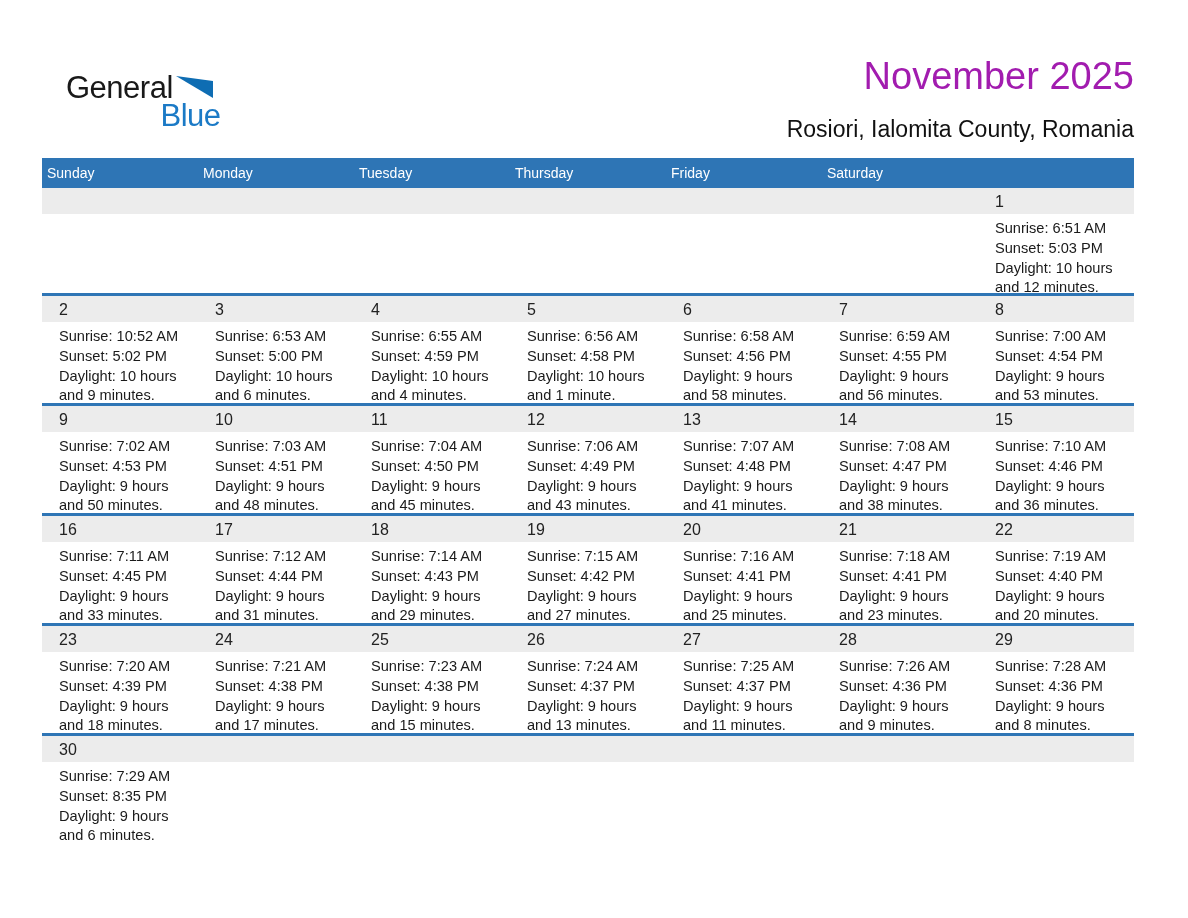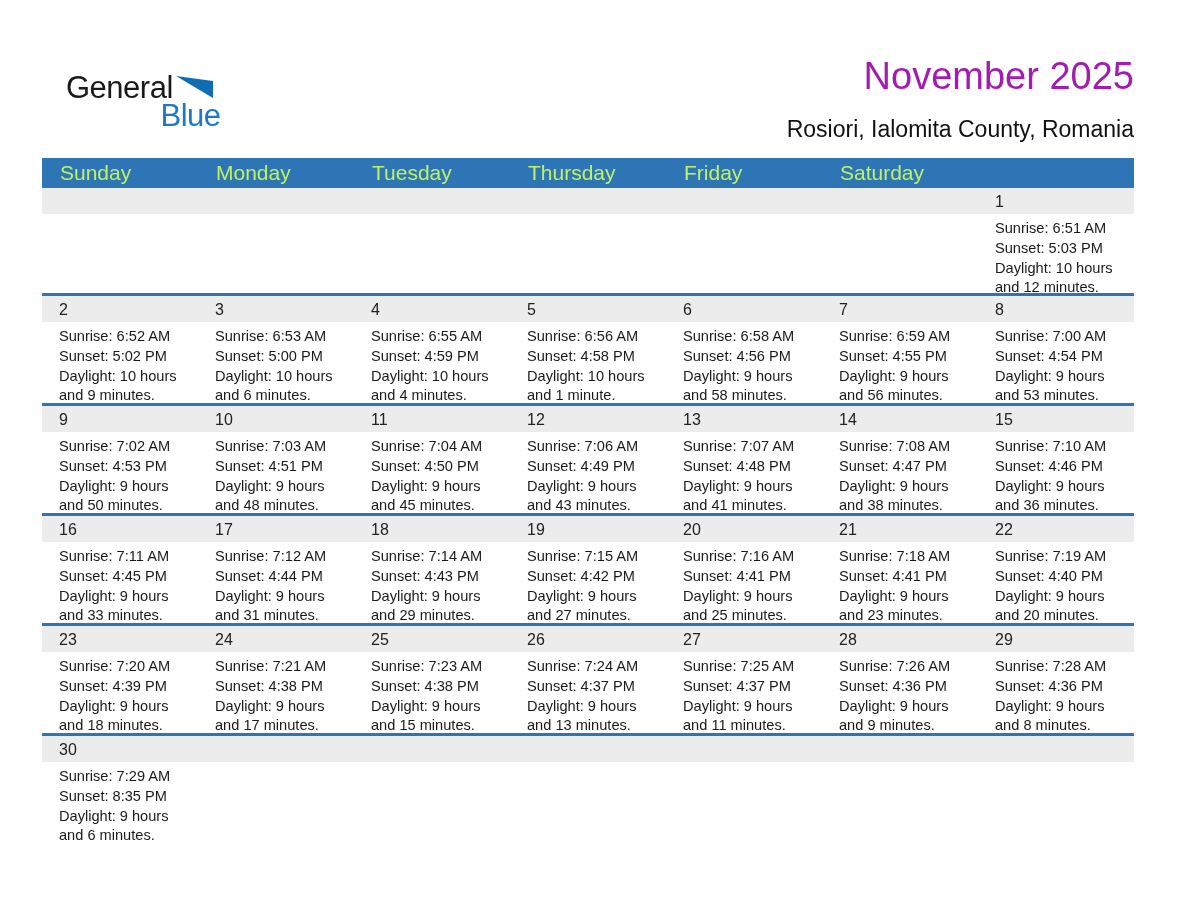--- a/index.html
+++ b/index.html
@@ -28,22 +28,22 @@
     color:#a21caf;white-space:nowrap;
   }
   .subtitle{
     position:absolute;right:54px;top:116px;font-size:23px;font-weight:400;
     color:#111;white-space:nowrap;
   }
   
   .calendar{position:absolute;left:42px;top:158px;width:1092px;}
   .cal-header{display:flex;background:var(--header-blue);height:30px;}
   .hcell{
-    width:156px;flex:0 0 156px;color:#bef264;font-size:21px;
-    display:flex;align-items:center;padding-left:18px;
+    width:156px;flex:0 0 156px;color:#ffffff;font-size:14px;
+    display:flex;align-items:center;padding-left:5px;
   }
   .week{display:flex;height:110px;border-bottom:3px solid var(--separator-blue);}
   .week.first{height:108px;}
   .week.last{border-bottom:none;}
   .cell{width:156px;flex:0 0 156px;}
   .daynum{
     height:26px;background:var(--strip-gray);padding:4px 0 0 17px;
     font-size:16px;color:#222;line-height:1.2;
   }
   .details{padding:5px 4px 0 17px;font-size:14.6px;line-height:19.8px;color:var(--body-text);}
@@ -104,21 +104,21 @@
               <div>Sunset: 5:03 PM</div>
               <div>Daylight: 10 hours</div>
               <div>and 12 minutes.</div>
             </div>
           </div>
         </div>
         <div class="week">
           <div class="cell">
             <div class="daynum">2</div>
             <div class="details">
-              <div>Sunrise: 6:52 AM</div>
+              <div>Sunrise: 10:52 AM</div>
               <div>Sunset: 5:02 PM</div>
               <div>Daylight: 10 hours</div>
               <div>and 9 minutes.</div>
             </div>
           </div>
           <div class="cell">
             <div class="daynum">3</div>
             <div class="details">
               <div>Sunrise: 6:53 AM</div>
               <div>Sunset: 5:00 PM</div>

